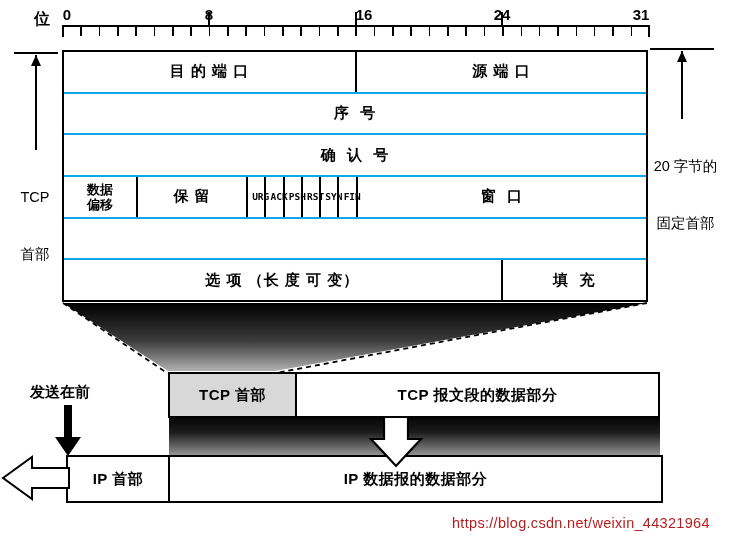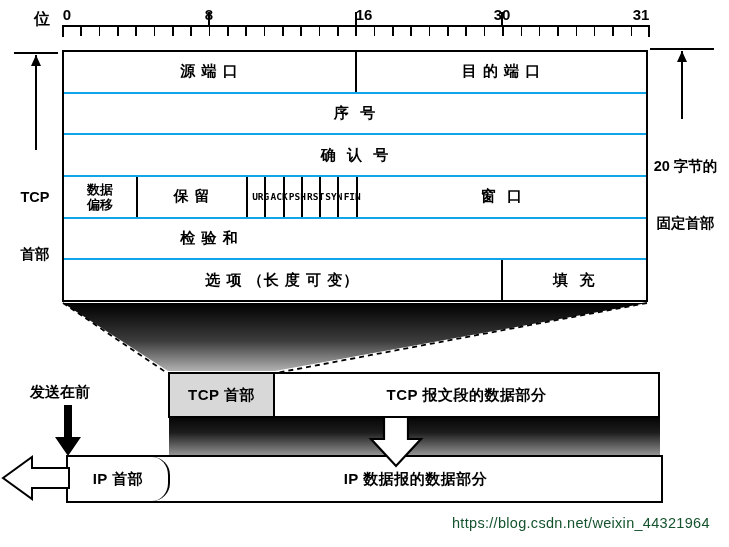--- a/index.html
+++ b/index.html
@@ -48,47 +48,47 @@
     font-family:"DejaVu Sans Mono","Liberation Mono",monospace;
     font-size:9.5px;line-height:11px;font-weight:bold;text-align:center;letter-spacing:0;
   }
 
   
   .cap{height:2px;background:#000;}
   .vline{width:2px;background:#000;}
   .ah{width:0;height:0;}
   .ah-up{border-left:5px solid transparent;border-right:5px solid transparent;border-bottom:11px solid #000;}
   .ah-down{border-left:5px solid transparent;border-right:5px solid transparent;border-top:11px solid #000;}
-  .brace-label{background:#fff;text-align:center;font-size:14.5px;font-weight:bold;line-height:19px;white-space:pre;}
+  .brace-label{background:#fff;text-align:center;font-size:14.5px;font-weight:normal;line-height:19px;white-space:pre;}
 
   
   .bar{border:2.5px solid #000;box-sizing:border-box;display:flex;background:#fff;}
   .bar-cell{
     display:flex;align-items:center;justify-content:center;
     font-size:15px;font-weight:bold;box-sizing:border-box;letter-spacing:0.5px;white-space:pre;
   }
   #tcp-bar{left:168px;top:372px;width:492px;height:46px;}
-  #tcp-bar .c1{width:105px;flex:none;border-right:2px solid #000;background:#d8d8d8;}
+  #tcp-bar .c1{width:127px;flex:none;border-right:2px solid #000;background:#d8d8d8;}
   #tcp-bar .c2{flex:1;}
   #ip-bar{left:66px;top:455px;width:597px;height:48px;}
-  #ip-bar .c1{width:102px;flex:none;border-right:2px solid #000;border-radius:18px;}
+  #ip-bar .c1{width:102px;flex:none;border-right:2px solid #000;}
   #ip-bar .c2{flex:1;}
   #dark-band{
     left:169px;top:417px;width:491px;height:39px;
     background:linear-gradient(to bottom,#050505 0%,#1d1d1d 40%,#6e6e6e 80%,#9a9a9a 100%);
   }
   #sent-first-label{left:30px;top:383px;font-size:15px;font-weight:bold;white-space:pre;}
 
   
   #shadow-svg{left:0;top:0;z-index:1;pointer-events:none;}
   #arrows-svg{left:0;top:0;z-index:3;pointer-events:none;}
   #header-table,#tcp-bar,#ip-bar,#dark-band,#sent-first-label{z-index:2;}
 
   
-  #watermark{left:452px;top:515px;font-size:14.5px;color:#14532d;letter-spacing:0.3px;z-index:4;}
+  #watermark{left:452px;top:515px;font-size:14.5px;color:#b91c1c;letter-spacing:0.3px;z-index:4;}
 </style>
 </head>
 <body>
 
 <div id="canvas">
 
   <svg id="shadow-svg" class="abs" width="729" height="547" viewBox="0 0 729 547">
     <defs>
       <linearGradient id="funnelGrad" x1="0" y1="303" x2="0" y2="372" gradientUnits="userSpaceOnUse">
         <stop offset="0" stop-color="#000000"></stop>
@@ -100,32 +100,32 @@
     <line x1="63" y1="303" x2="167" y2="373" stroke="#000" stroke-width="1.8" stroke-dasharray="5,4"></line>
     <line x1="647" y1="303" x2="276" y2="373" stroke="#000" stroke-width="1.8" stroke-dasharray="5,4"></line>
   </svg>
 
   <div id="bit-label" class="abs">位</div>
   <div id="ruler-line" class="abs"></div>
   <div id="ruler-ticks" class="abs"></div>
   <span class="abs ruler-num" style="left:67px;">0</span>
   <span class="abs ruler-num" style="left:209px;">8</span>
   <span class="abs ruler-num" style="left:364px;">16</span>
-  <span class="abs ruler-num" style="left:502px;">30</span>
+  <span class="abs ruler-num" style="left:502px;">24</span>
   <span class="abs ruler-num" style="left:641px;">31</span>
   <div class="abs up-tick" style="left:208px;"></div>
   <div class="abs up-tick" style="left:355px;"></div>
   <div class="abs up-tick" style="left:501px;"></div>
   <div class="abs end-tick" style="left:62px;"></div>
   <div class="abs end-tick" style="left:648px;"></div>
 
   <div id="header-table" class="abs">
     <div class="trow">
+      <div class="tcell half">目 的 端 口</div>
       <div class="tcell half">源 端 口</div>
-      <div class="tcell half">目 的 端 口</div>
     </div>
     <div class="trow">
       <div class="tcell full">序  号</div>
     </div>
     <div class="trow">
       <div class="tcell full">确  认  号</div>
     </div>
     <div class="trow">
       <div class="tcell w-offset two-line">
         <span>数据</span>
@@ -134,21 +134,20 @@
       <div class="tcell w-reserved">保 留</div>
       <div class="tcell w-flag flag-cell"><span class="flag-txt">URG</span></div>
       <div class="tcell w-flag flag-cell"><span class="flag-txt">ACK</span></div>
       <div class="tcell w-flag flag-cell"><span class="flag-txt">PSH</span></div>
       <div class="tcell w-flag flag-cell"><span class="flag-txt">RST</span></div>
       <div class="tcell w-flag flag-cell"><span class="flag-txt">SYN</span></div>
       <div class="tcell w-flag flag-cell"><span class="flag-txt">FIN</span></div>
       <div class="tcell w-window">窗  口</div>
     </div>
     <div class="trow">
-      <div class="tcell half">检 验 和</div>
     </div>
     <div class="trow">
       <div class="tcell w-options">选 项 （长 度 可 变）</div>
       <div class="tcell w-padding">填  充</div>
     </div>
   </div>
 
   <div class="abs cap" style="left:14px;top:52px;width:44px;"></div>
   <div class="abs cap" style="left:14px;top:293px;width:44px;"></div>
   <div class="abs vline" style="left:35px;top:55px;height:238px;"></div>

